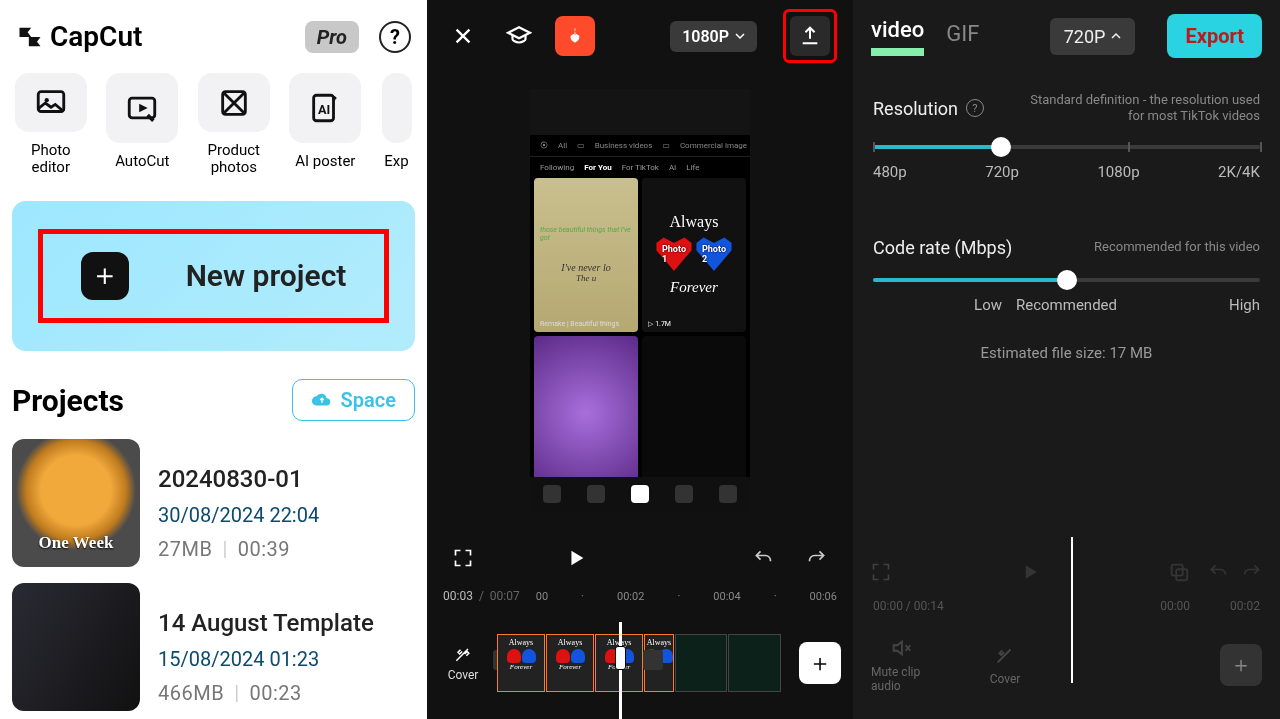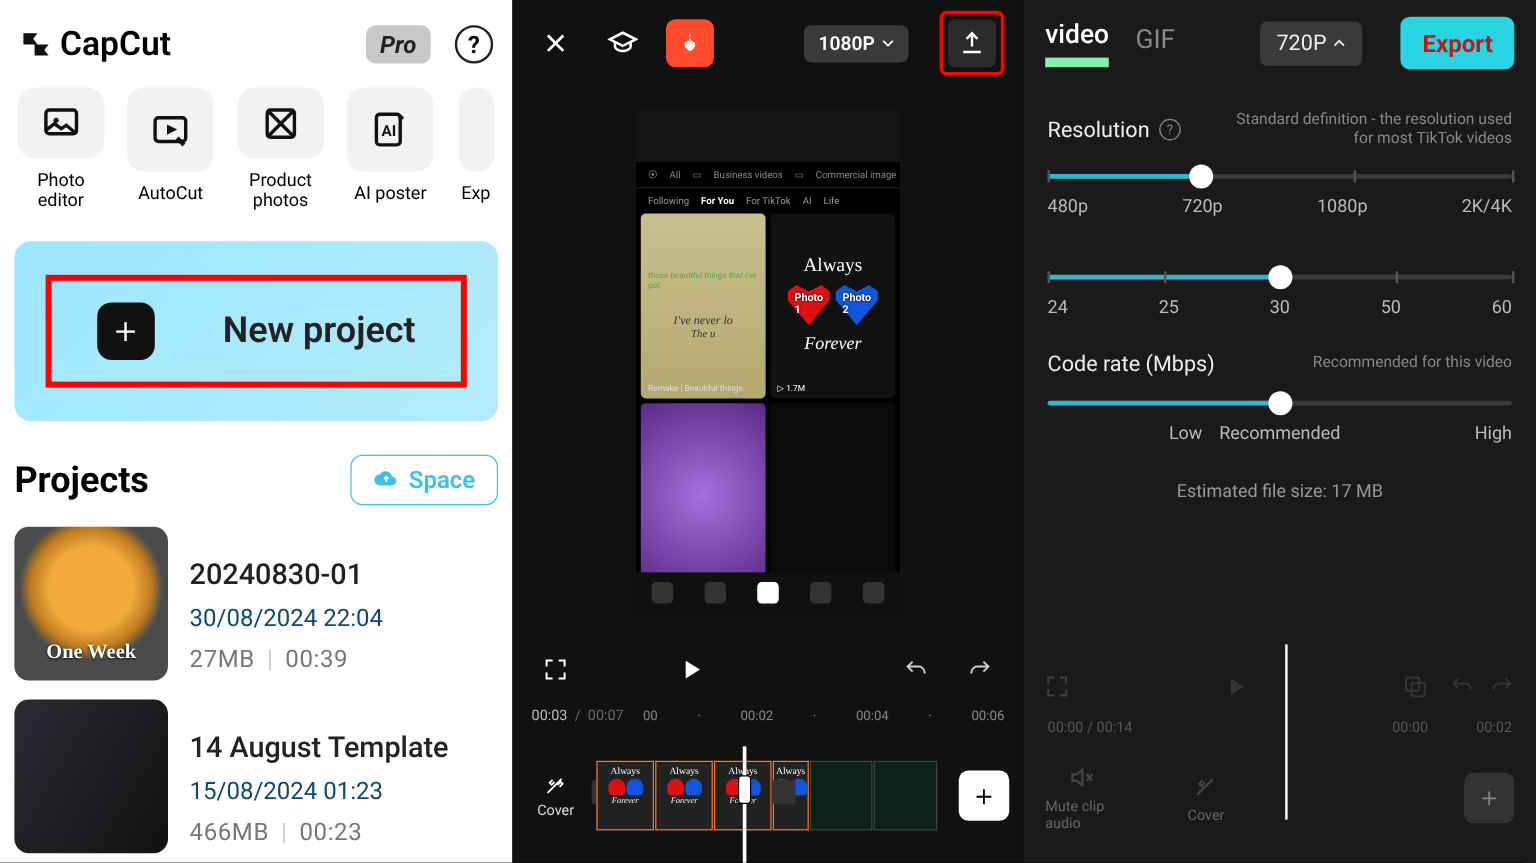--- a/index.html
+++ b/index.html
@@ -20,21 +20,21 @@
 .tool-tile svg { width: 34px; height: 34px; }
 .tool-label { margin-top: 10px; font-size: 15px; text-align: center; line-height: 1.15; }
 
 .new-project-card { margin: 24px 12px 0; background: linear-gradient(135deg, #9de7ff 0%, #b2ecfc 100%); border-radius: 14px; height: 166px; display: flex; align-items: center; justify-content: center; }
 .new-project-inner { border: 5px solid #ff0000; padding: 18px 38px; display: flex; align-items: center; gap: 18px; }
 .plus-box { width: 48px; height: 48px; background: #111; border-radius: 12px; display: flex; align-items: center; justify-content: center; color: #fff; font-size: 30px; font-weight: 400; }
 .new-project-label { font-size: 30px; font-weight: 600; color: #222; margin-left: 39px; }
 
 .projects-head { display: flex; align-items: center; padding: 28px 12px 10px; }
 .projects-title { font-size: 30px; font-weight: 700; }
-.space-btn { margin-left: auto; border: 1.5px solid #3cc2e7; color: #3cc2e7; background: #fff; border-radius: 10px; padding: 8px 18px; font-size: 20px; font-weight: 600; display: flex; gap: 8px; }
+.space-btn { margin-left: auto; border: 1.5px solid #3cc2e7; color: #3cc2e7; background: #fff; border-radius: 10px; padding: 8px 18px; font-size: 20px; font-weight: 600; display: flex; align-items: center; gap: 8px; }
 .cloud-icon { width: 22px; height: 22px; }
 
 .project-item { display: flex; gap: 18px; padding: 8px 12px; }
 .project-thumb { width: 128px; height: 128px; border-radius: 12px; background: #777; position: relative; overflow: hidden; flex-shrink: 0; }
 .thumb-drink { background: radial-gradient(circle at 50% 40%, #f1a93c 35%, #c07b1e 50%, #4b4b4b 60%); }
 .thumb-drink .thumb-label { position: absolute; bottom: 14px; width: 100%; text-align: center; color: #fff; font-size: 17px; font-weight: 600; text-shadow: 0 1px 2px #000; font-family: Georgia, serif;}
 .thumb-dark { background: linear-gradient(120deg, #2a2a34, #111); filter: blur(0.3px); }
 .project-meta { display: flex; flex-direction: column; gap: 10px; padding-top: 6px; }
 .p-name { font-size: 24px; font-weight: 500; color: #222; margin-top: 20px; }
 .p-date { font-size: 20px; color: #0c4a6e; }
@@ -447,38 +447,20 @@
       <div class="labels">
           <span>480p</span>
           <span>720p</span>
           <span>1080p</span>
           <span>2K/4K</span>
         </div>
     </div>
   </div>
 
   <div class="sec">
-    <div class="slider-wrap">
-      <div class="track">
-        <div class="track-fill" style="width:50%"></div>
-        <div class="tick" style="left:0%"></div>
-          <div class="tick" style="left:25%"></div>
-          <div class="tick" style="left:50%"></div>
-          <div class="tick" style="left:75%"></div>
-          <div class="tick" style="left:100%"></div>
-        <div class="thumb" style="left:50%"></div>
-      </div>
-      <div class="labels">
-          <span>24</span>
-          <span>25</span>
-          <span>30</span>
-          <span>50</span>
-          <span>60</span>
-        </div>
-    </div>
   </div>
 
   <div class="sec">
     <div class="sec-head">
       <div class="sec-title">Code rate (Mbps)</div>
       <div class="hint">Recommended for this video</div>
     </div>
     <div class="slider-wrap">
       <div class="track">
         <div class="track-fill" style="width:50%"></div>

